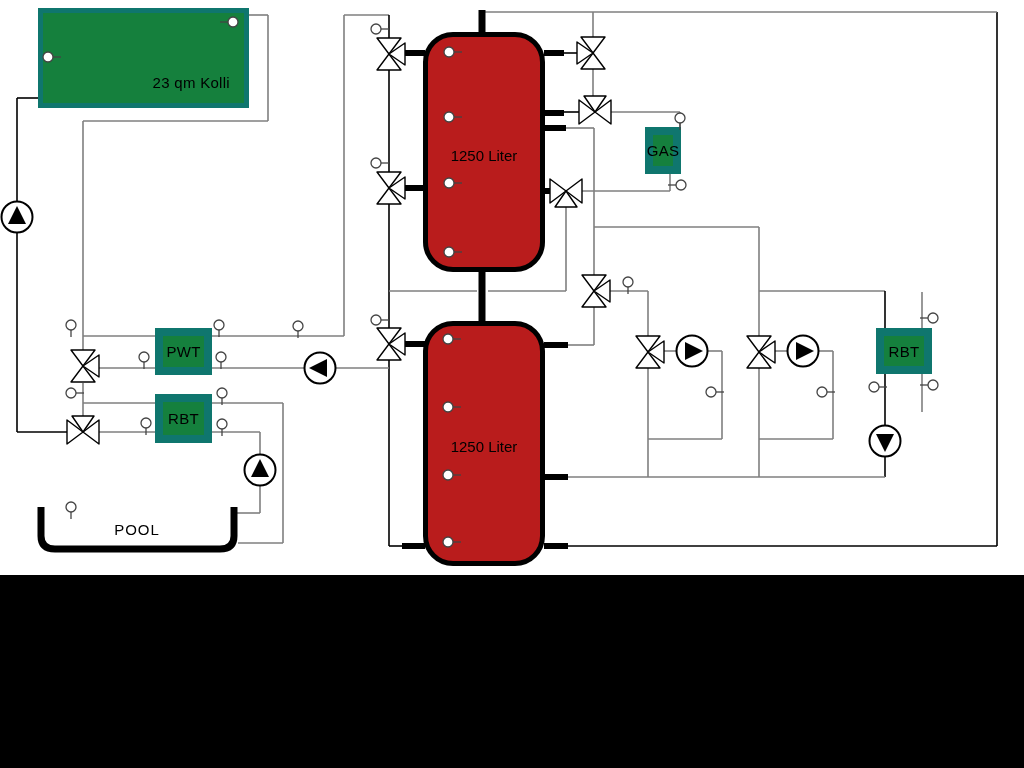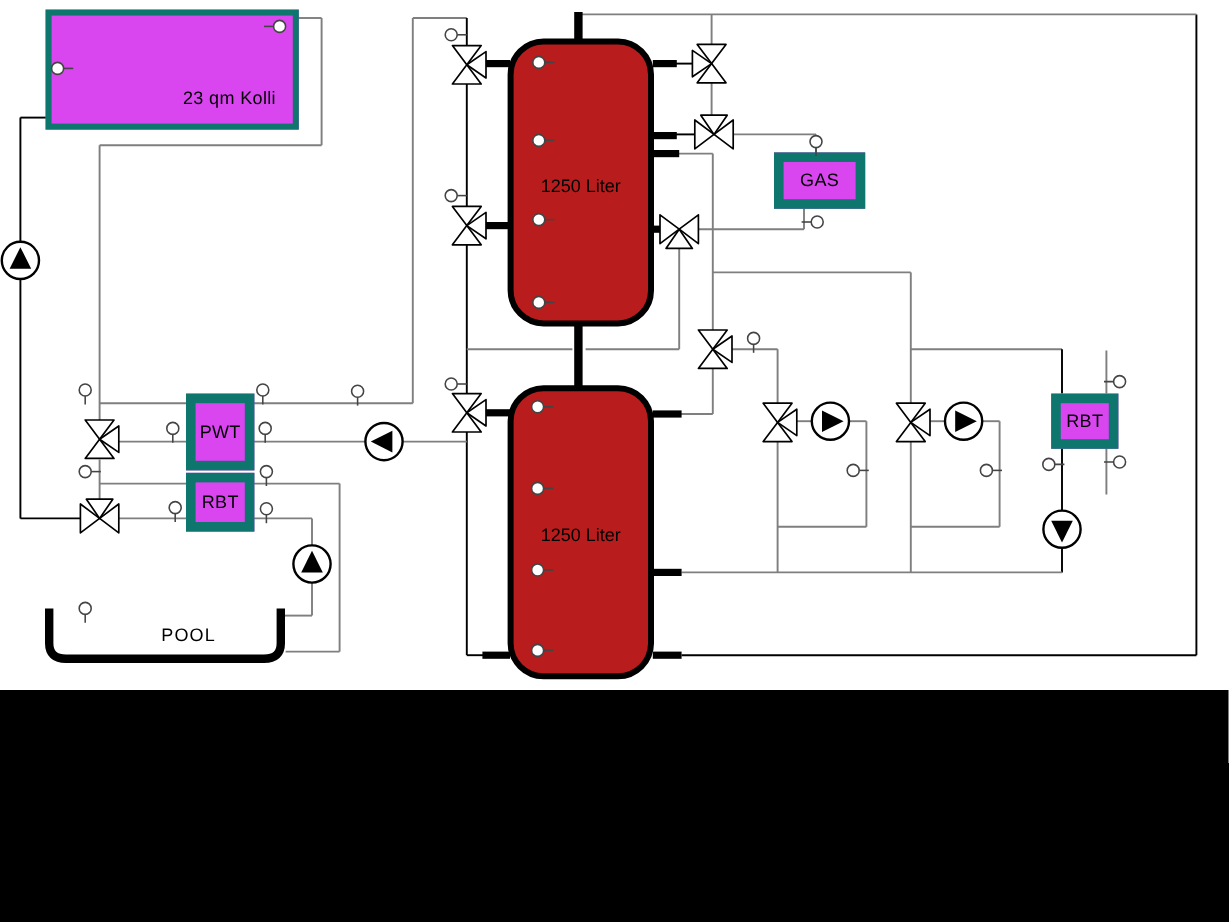--- a/index.html
+++ b/index.html
@@ -1,19 +1,19 @@
 <!DOCTYPE html>
 <html><head>
 <meta charset="utf-8">
 <style>
   html,body{margin:0;padding:0;background:#fff;}
   #stage{position:relative;width:1024px;height:768px;background:#fff;overflow:hidden;
          font-family:"Liberation Sans",sans-serif;}
   .layer{position:absolute;left:0;top:0;}
-  .box{position:absolute;background:#d946ef;border:8px solid #0f766e;box-sizing:border-box;
+  .box{position:absolute;background:#15803d;border:8px solid #0f766e;box-sizing:border-box;
        display:flex;align-items:center;justify-content:center;
        font-size:15px;color:#000;letter-spacing:0.3px;}
   .vessel{position:absolute;background:#b91c1c;border:5px solid #000;border-radius:30px;
           box-sizing:border-box;}
   .vessel .vlabel{position:absolute;left:0;right:0;text-align:center;font-size:15px;color:#000;}
   #collector{border-width:5px;}
   #collector .clabel{position:absolute;right:14px;bottom:12px;font-size:15px;color:#000;}
   #pool-label{position:absolute;font-size:15px;color:#000;letter-spacing:1px;}
   #footer-bar{position:absolute;left:0;top:575px;width:1024px;height:193px;background:#000;}
 </style>
@@ -96,38 +96,38 @@
   </div>
 
   <div class="vessel" style="left:423px;top:32px;width:122px;height:240px;">
     <span class="vlabel" style="top:110px;">1250 Liter</span>
   </div>
 
   <div class="vessel" style="left:423px;top:321px;width:122px;height:245px;">
     <span class="vlabel" style="top:112px;">1250 Liter</span>
   </div>
 
-  <div class="box" style="left:155px;top:328px;width:57px;height:64px;">
+  <div class="box" style="left:155px;top:328px;width:57px;height:47px;">
     <span>PWT</span>
   </div>
 
   <div class="box" style="left:155px;top:394px;width:57px;height:49px;">
     <span>RBT</span>
   </div>
 
-  <div class="box" style="left:645px;top:127px;width:76px;height:47px;">
+  <div class="box" style="left:645px;top:127px;width:36px;height:47px;">
     <span>GAS</span>
   </div>
 
 
   <div class="box" style="left:876px;top:328px;width:56px;height:46px;">
     <span>RBT</span>
   </div>
 
-  <div id="pool-label" style="left:120px;top:521px;width:60px;text-align:right;">POOL</div>
+  <div id="pool-label" style="left:107px;top:521px;width:60px;text-align:center;">POOL</div>
 
   <svg id="symbols" class="layer" width="1024" height="575">
       <line x1="482" y1="10" x2="482" y2="34" stroke="#000000" stroke-width="7"></line>
       <line x1="482" y1="270" x2="482" y2="322" stroke="#000000" stroke-width="7"></line>
       <line x1="405" y1="53" x2="425" y2="53" stroke="#000000" stroke-width="6"></line>
       <line x1="405" y1="188" x2="425" y2="188" stroke="#000000" stroke-width="6"></line>
       <line x1="401" y1="344" x2="425" y2="344" stroke="#000000" stroke-width="6"></line>
       <line x1="544" y1="53" x2="564" y2="53" stroke="#000000" stroke-width="6"></line>
       <line x1="544" y1="113" x2="564" y2="113" stroke="#000000" stroke-width="6"></line>
       <line x1="544" y1="128" x2="566" y2="128" stroke="#000000" stroke-width="6"></line>

